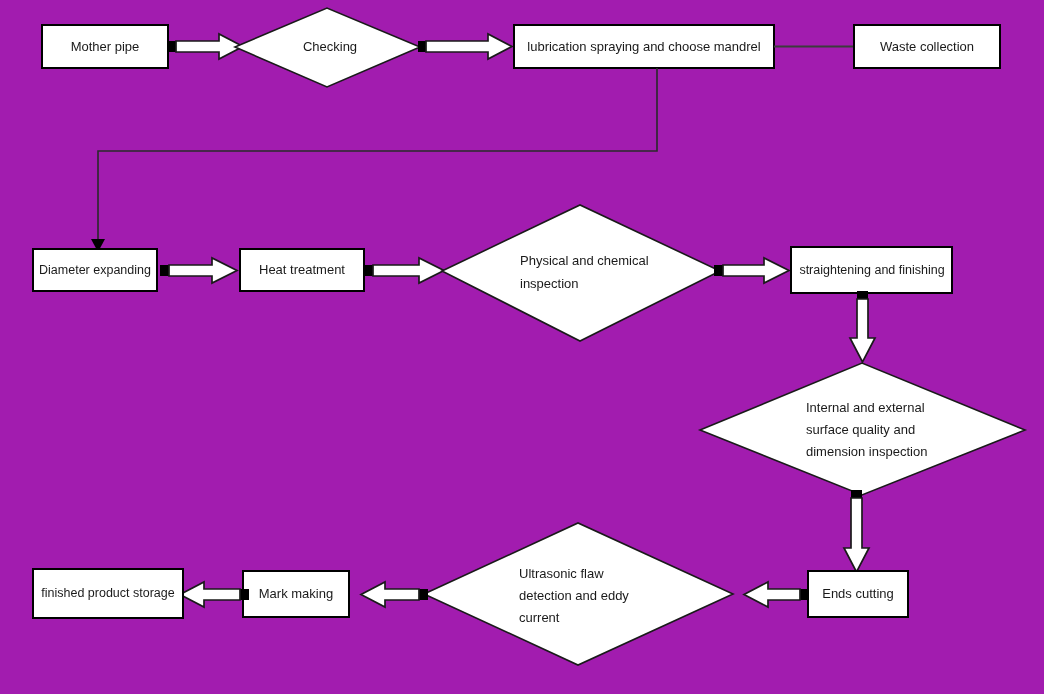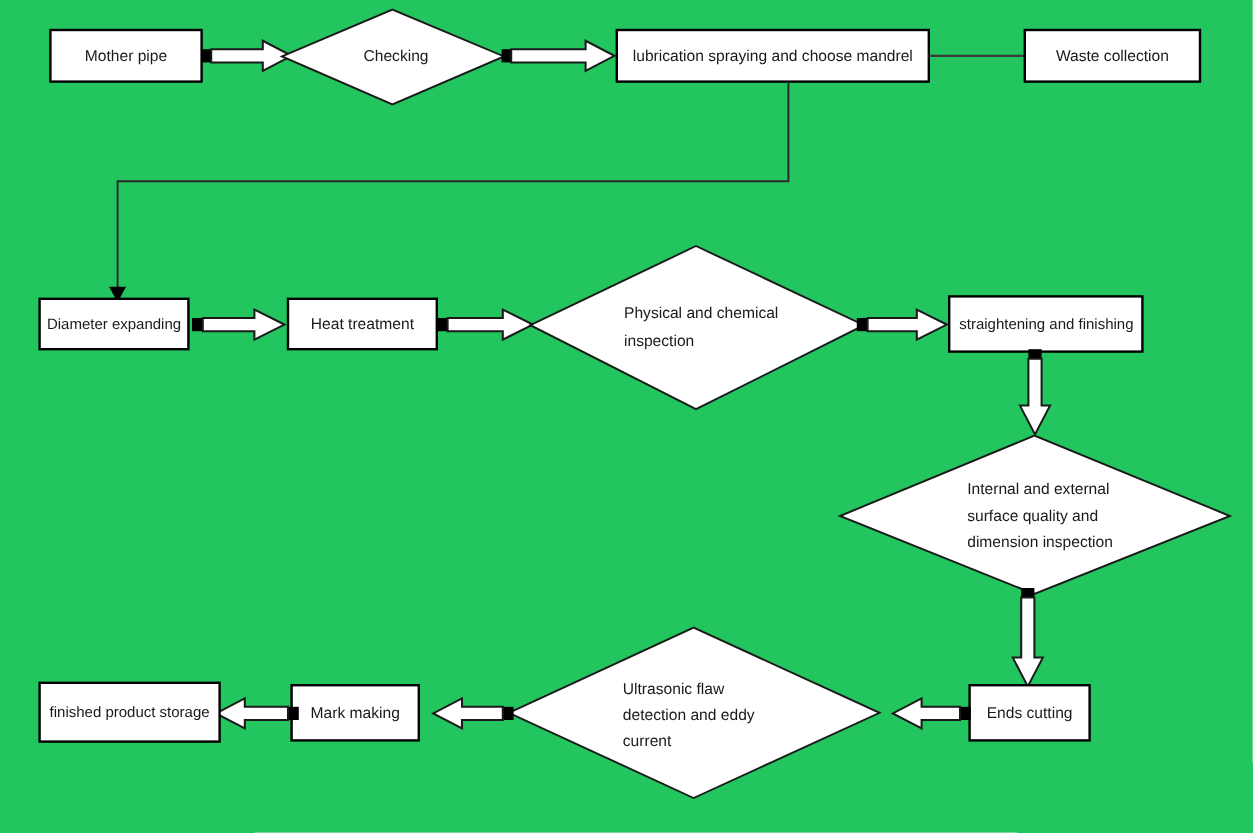--- a/index.html
+++ b/index.html
@@ -10,21 +10,21 @@
   body {
     width: 1044px;
     height: 694px;
     font-family: "Liberation Sans", sans-serif;
     overflow: hidden;
   }
   #flowchart-root {
     position: relative;
     width: 1044px;
     height: 694px;
-    background: #22c55e;
+    background: #a21caf;
   }
   svg#flow-svg {
     position: absolute;
     top: 0;
     left: 0;
     width: 1044px;
     height: 694px;
   }
   .node-shape {
     fill: #ffffff;

